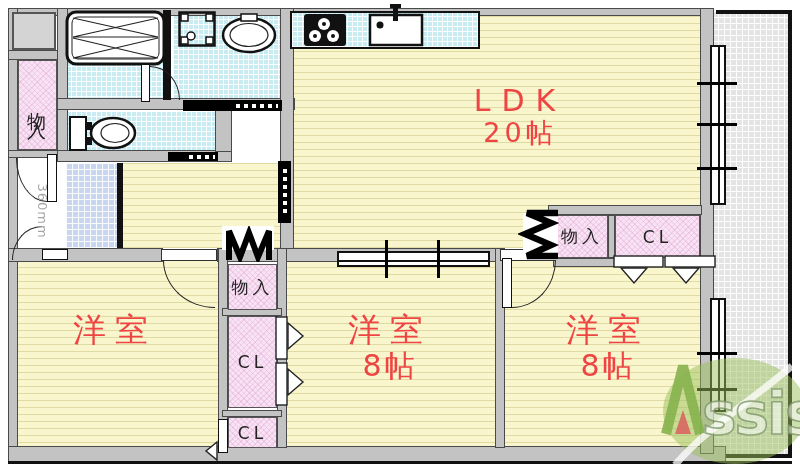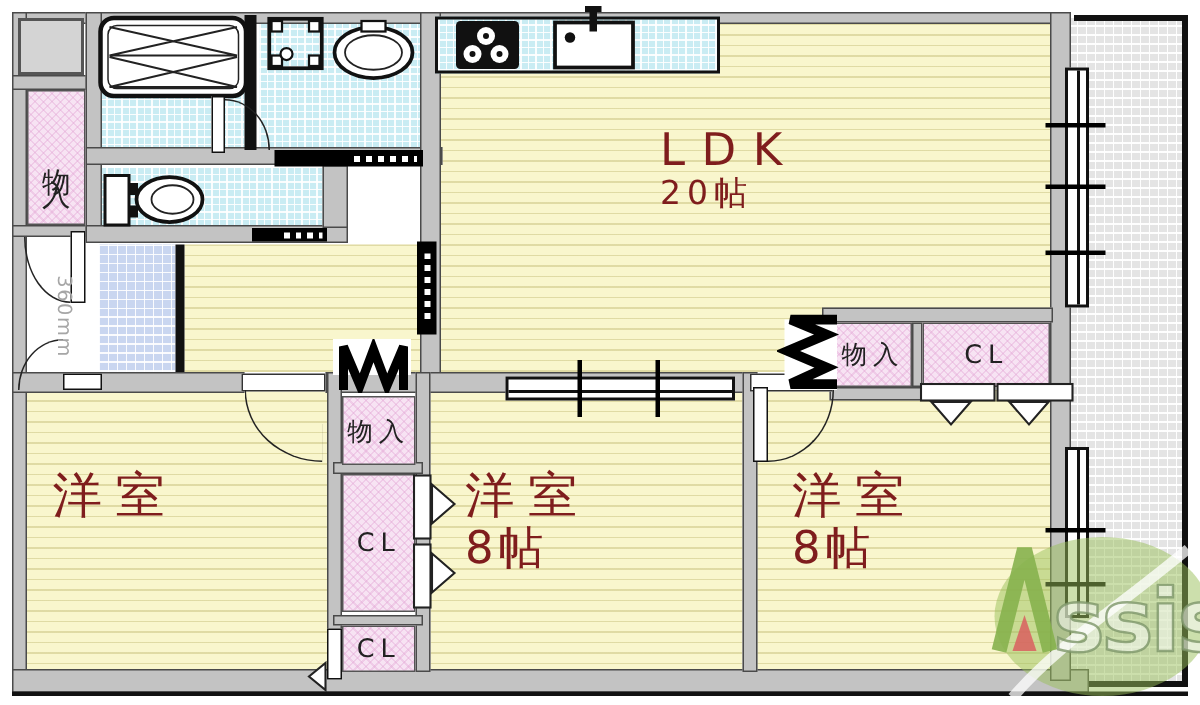--- a/index.html
+++ b/index.html
@@ -38,25 +38,25 @@
   .arc-br{border-right-width:1.6px;border-bottom-width:1.6px;border-radius:0 0 100% 0;}
   .arc-tl{border-top-width:1.6px;border-left-width:1.6px;border-radius:100% 0 0 0;}
   .arc-tr{border-top-width:1.6px;border-right-width:1.6px;border-radius:0 100% 0 0;}
   .slide{position:absolute;background:#000;}
   .slide .dash{position:absolute;background:repeating-linear-gradient(90deg,#fff 0 4px,#000 4px 8px);}
   .slide .dashv{position:absolute;background:repeating-linear-gradient(180deg,#fff 0 4px,#000 4px 8px);}
   .win{position:absolute;background:#fff;border:2px solid #111;box-sizing:border-box;}
   .win .mid{position:absolute;background:#111;}
   .tick{position:absolute;background:#000;}
   
-  .roomlabel{position:absolute;color:#7f1d1d;line-height:1.12;}
+  .roomlabel{position:absolute;text-align:center;color:#ef4444;line-height:1.12;}
   .roomlabel .l1{font-size:33px;letter-spacing:9px;}
   .roomlabel .l2{font-size:30px;letter-spacing:3px;}
   .ldklabel .l1{font-size:30px;letter-spacing:11px;}
-  .ldklabel .l2{font-size:22px;letter-spacing:4px;}
+  .ldklabel .l2{font-size:27px;letter-spacing:4px;}
   .storelabel{font-size:17px;letter-spacing:4px;color:#222;white-space:nowrap;}
   .vtext{writing-mode:vertical-rl;letter-spacing:8px;font-size:19px;color:#222;}
   .dim{position:absolute;color:var(--dim-text,#a6a6a6);font-size:13px;transform:rotate(90deg);transform-origin:center;letter-spacing:1px;}
   .logo{position:absolute;pointer-events:none;}
   svg{display:block;}
 </style>
 </head>
 <body>
 
 <div class="plan">

